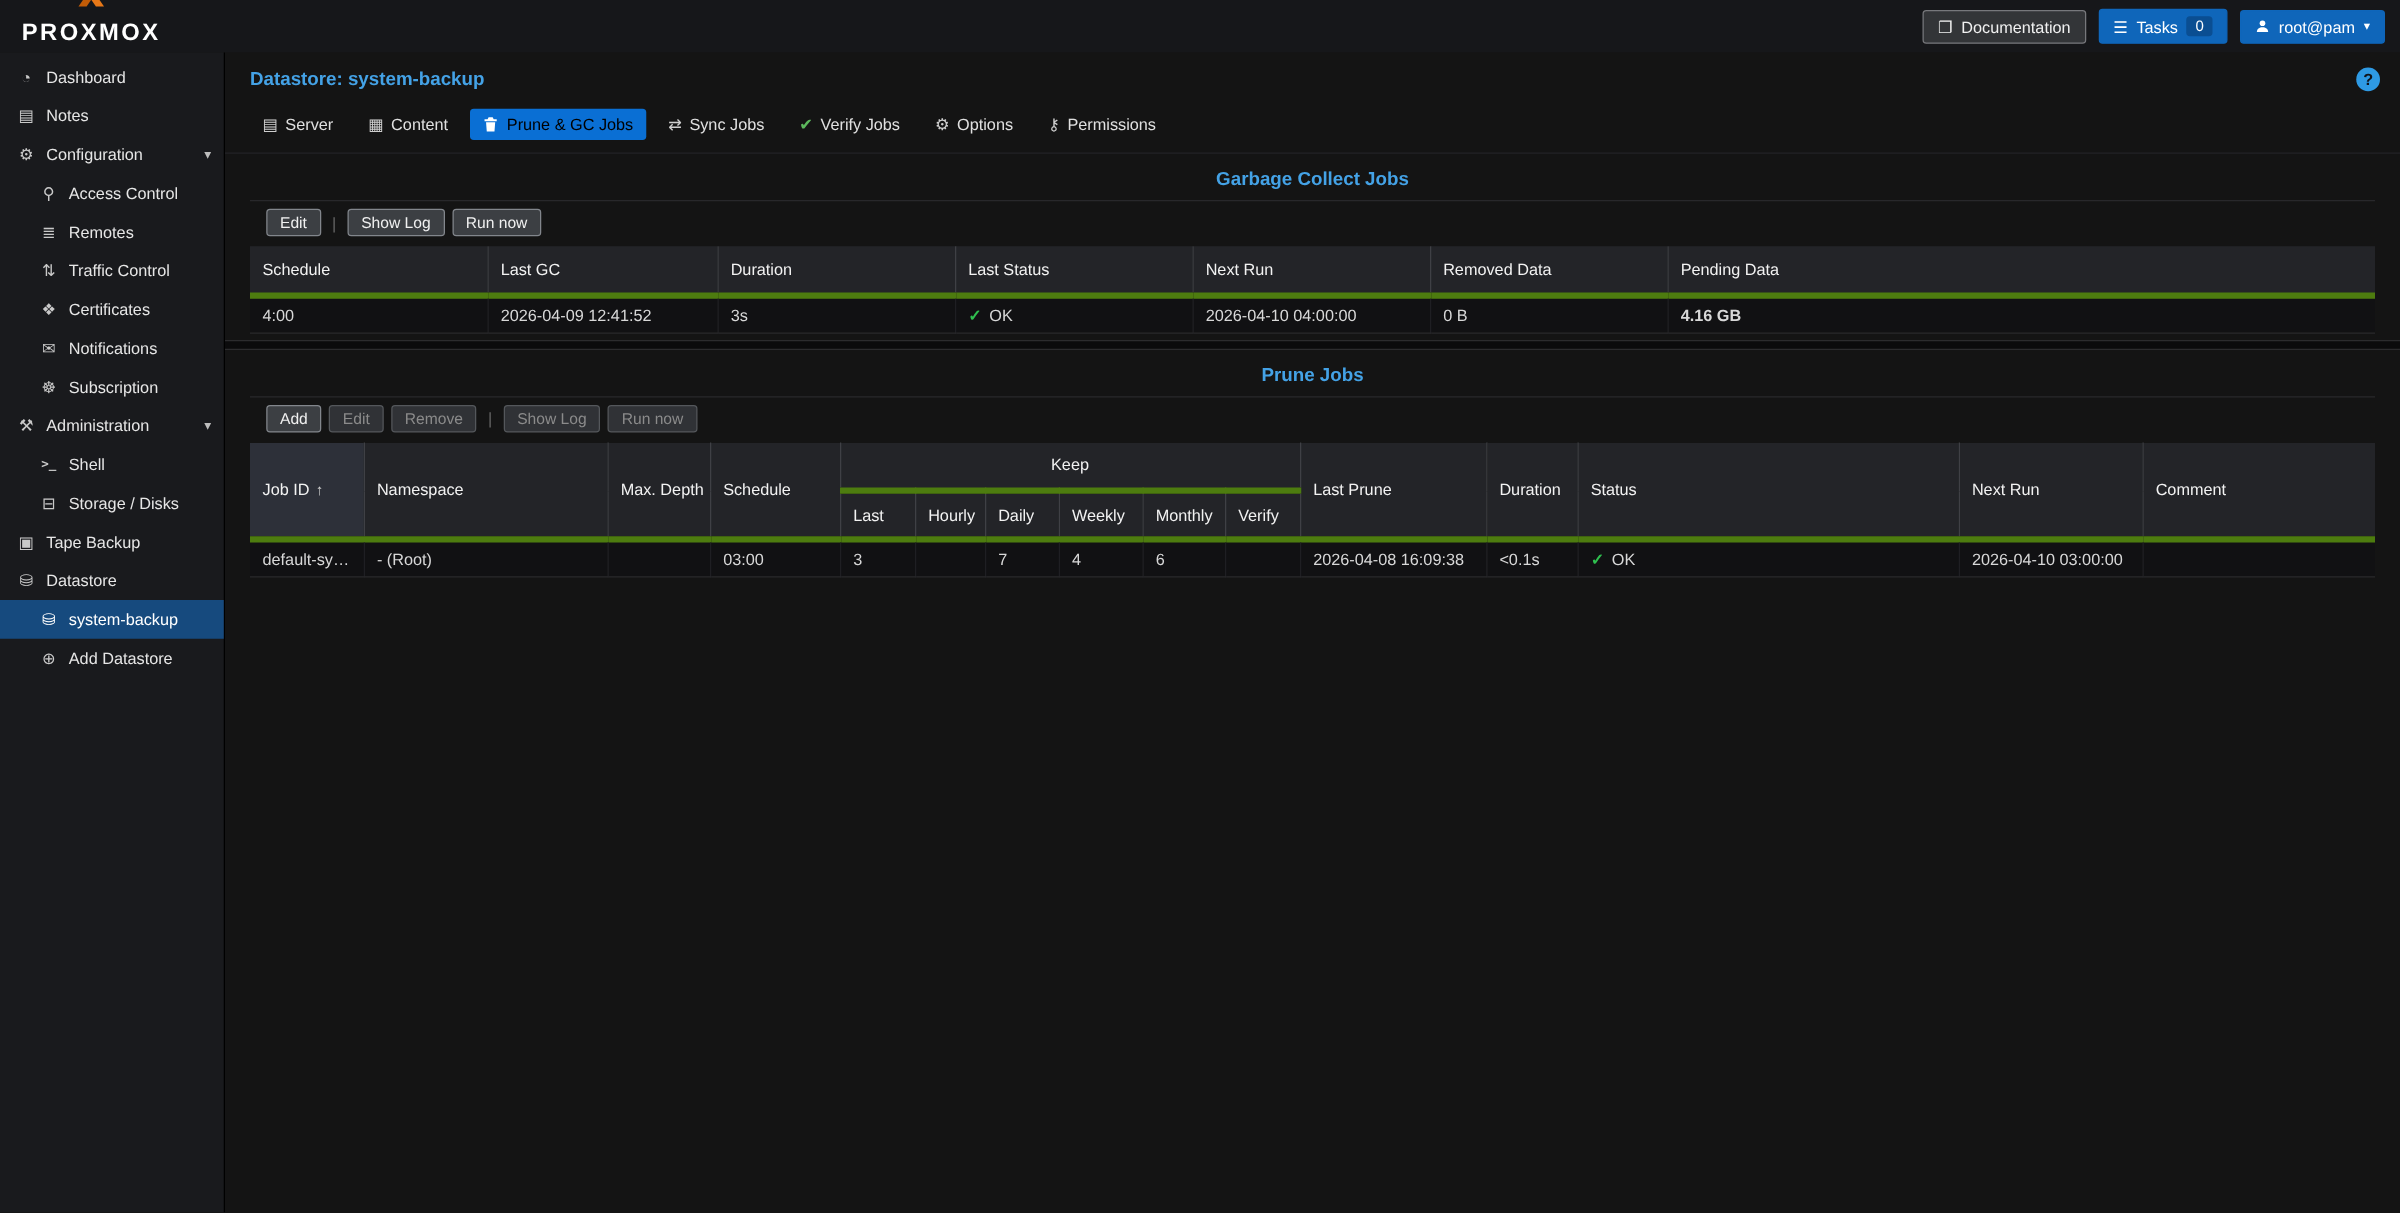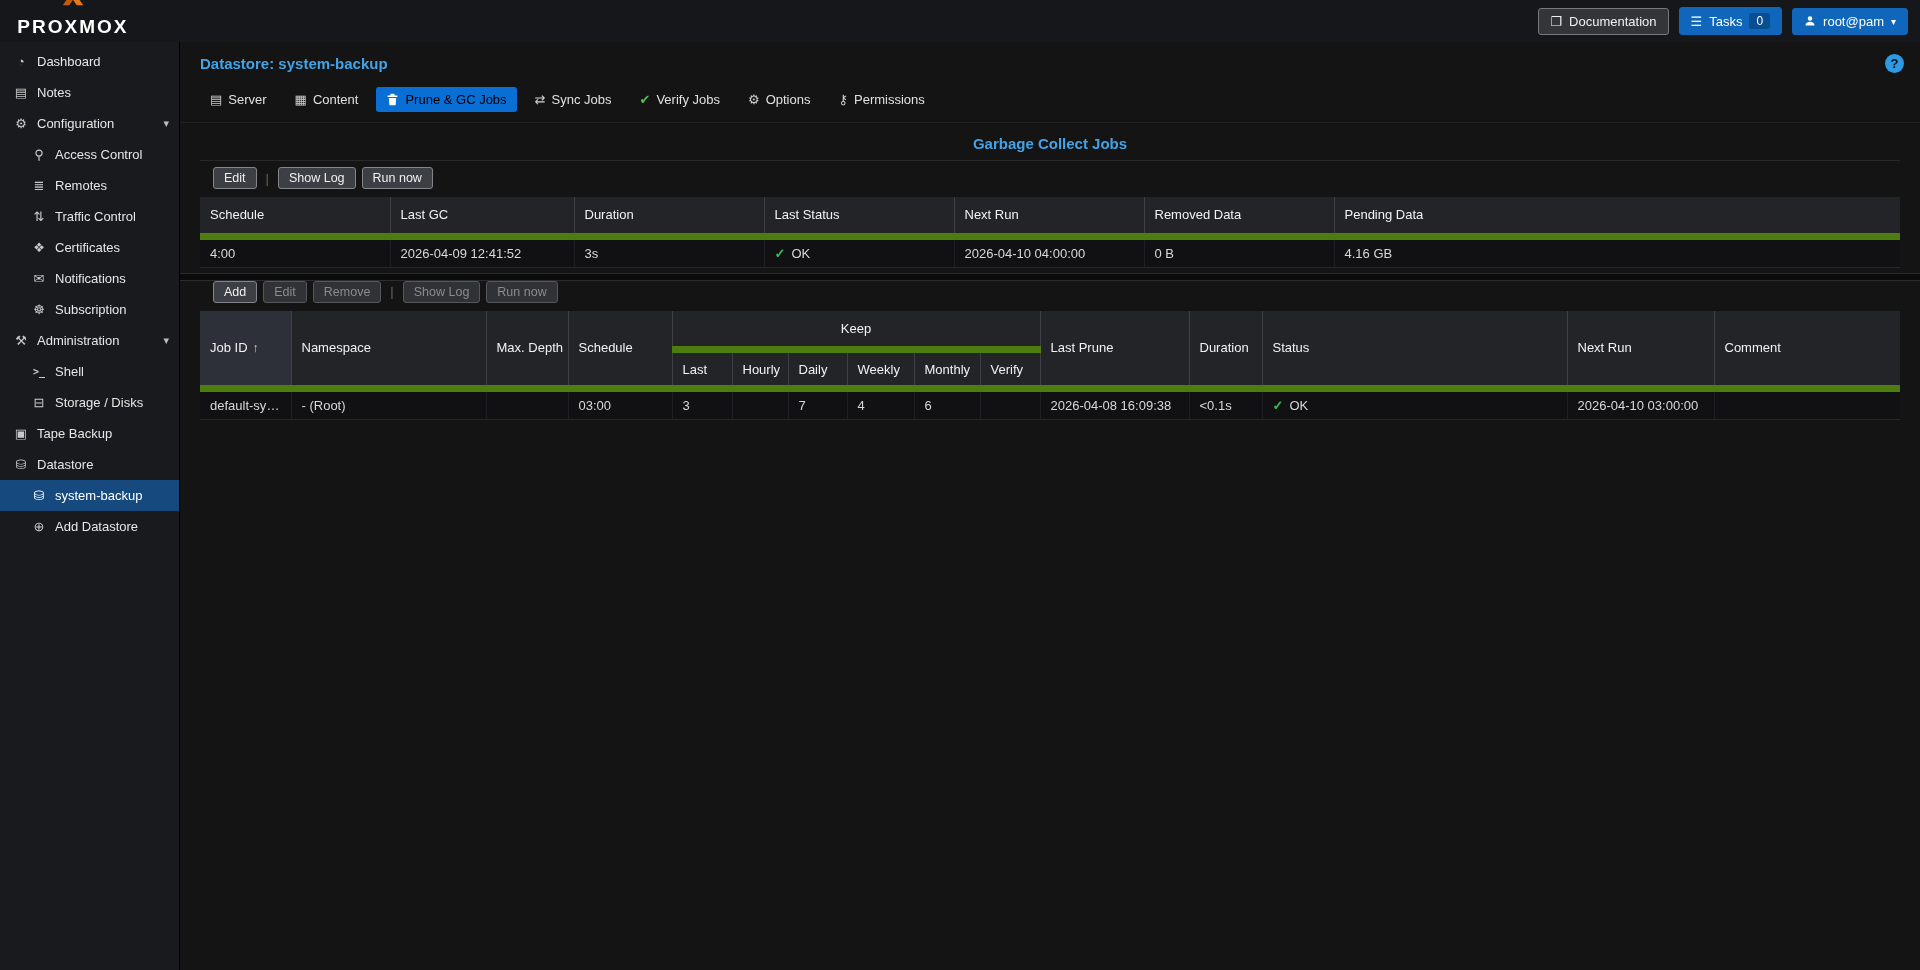--- a/index.html
+++ b/index.html
@@ -82,33 +82,33 @@
     background: #3c3f43; border: 1px solid #82868c; border-radius: 3px;
     color: #f0f0f0; padding: 3px 10px; font-size: 12.5px;
     font-family: "Liberation Sans", sans-serif; cursor: pointer;
   }
   .btn.disabled { color: #8b8b8b; border-color: #54575b; background: #303236; cursor: default; }
   .tb-sep { color: #666; padding: 0 3px; }
 
   
   table.grid { border-collapse: collapse; width: 100%; table-layout: fixed; }
   .grid th {
-    background: #232428; border-right: 1px solid #3f4045; border-bottom: 7px solid #4d7c0f;
+    background: #232428; border-right: 1px solid #3f4045; border-bottom: 5px solid #4d7c0f;
     padding: 6px 10px; text-align: left; font-weight: normal; color: #f2f2f2;
     height: 39px; white-space: nowrap; overflow: hidden;
   }
   .grid thead tr:first-child th:last-child { border-right: none; }
   .grid th.sorted { background: #2d3039; margin-left: 39px; }
   .grid th.group { text-align: center; }
   .grid td {
     background: #111113; padding: 6px 10px; height: 30px;
     border-right: 1px solid #1f1f23; border-bottom: 1px solid #28282b;
     color: #d8d8d8; white-space: nowrap; overflow: hidden; text-overflow: ellipsis; margin-top: 12px;
   }
-  .grid td:last-child { border-right: none; }
+  .grid td:last-child { border-right: none; font-weight: bold; }
   .check { color: #2fbf4f; font-weight: bold; margin-right: 6px; }
   .sort-arrow { margin-left: 5px; color: #cfcfcf; font-size: 12px; }
 
   .splitter {
     height: 8px; background: #0b0b0c; margin-top: 5px;
     border-top: 1px solid #2c2c2e; border-bottom: 1px solid #2c2c2e; cursor: row-resize;
   }
 
   svg { display: block; }
 </style>
@@ -302,20 +302,21 @@
             <td>0 B</td>
             <td>4.16 GB</td>
           </tr>
         </tbody>
       </table>
     </section>
 
     <div class="splitter"></div>
 
     <section class="panel">
+      <div class="panel-title">Prune Jobs</div>
       <div class="toolbar">
         <button class="btn">Add</button>
         <button class="btn disabled">Edit</button>
         <button class="btn disabled">Remove</button>
         <span class="tb-sep">|</span>
         <button class="btn disabled">Show Log</button>
         <button class="btn disabled">Run now</button>
       </div>
       <table class="grid">
         <colgroup>

